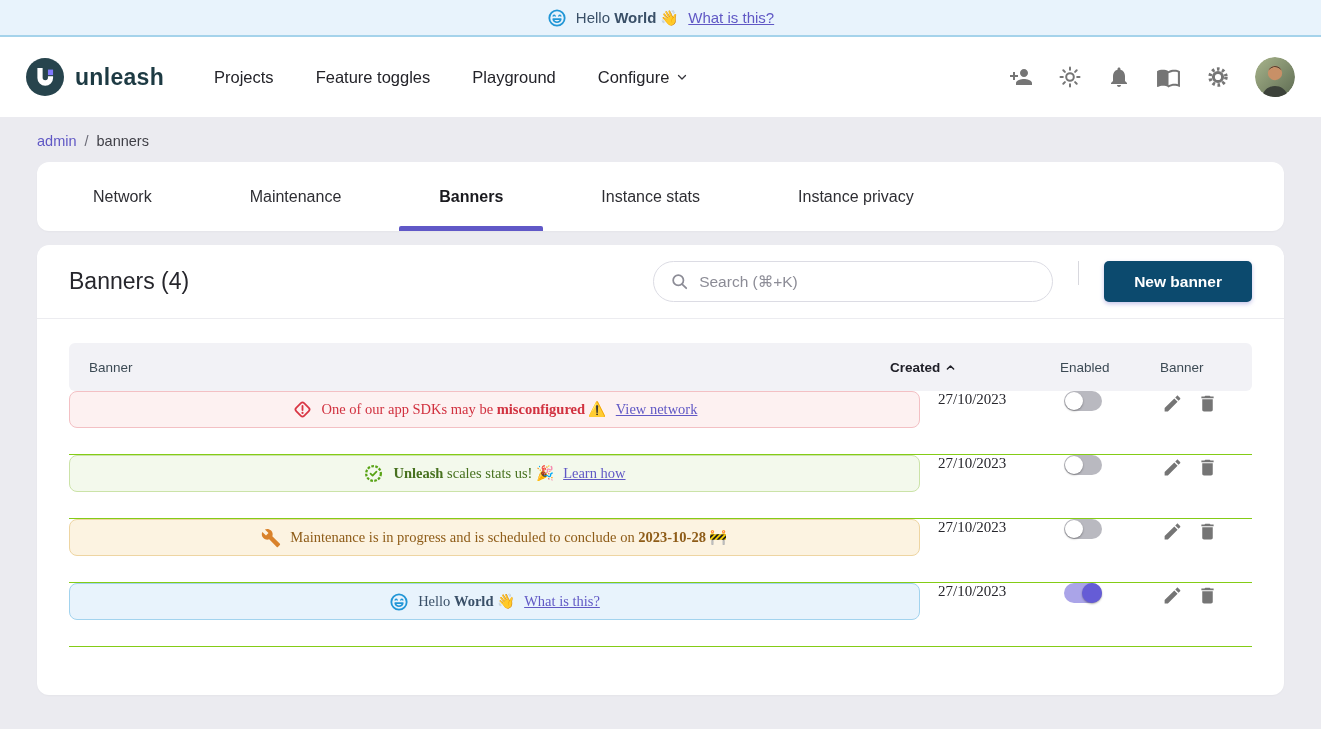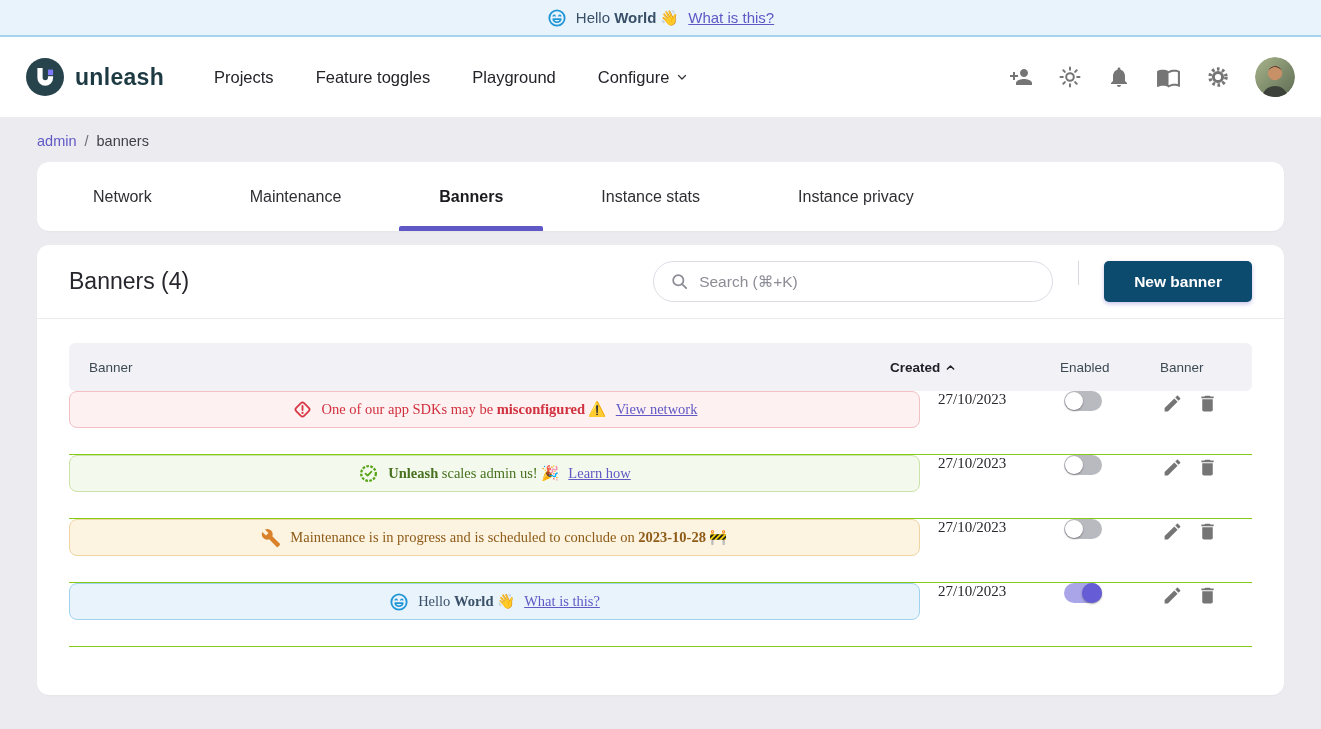--- a/index.html
+++ b/index.html
@@ -307,21 +307,21 @@
 
     <div class="trow">
       <div class="cell-banner">
         <div class="pill pill-success">
           <span style="display:flex">
             <svg width="21" height="21" viewBox="0 0 24 24">
                 <circle cx="12" cy="12" r="8.4" fill="none" stroke="#58a314" stroke-width="2.6" stroke-dasharray="3 1.6"></circle>
                 <path d="M8.6 12.1l2.4 2.4 4.4-4.6" fill="none" stroke="#58a314" stroke-width="2" stroke-linecap="round" stroke-linejoin="round"></path>
               </svg>
           </span>
-          <span class="msg"><span></span><b>Unleash</b><span> scales admin us! 🎉 </span></span>
+          <span class="msg"><span></span><b>Unleash</b><span> scales stats us! 🎉 </span></span>
           <a class="plink hide-empty">Learn how</a>
         </div>
       </div>
       <span class="cell-created">27/10/2023</span>
       <span class="cell-enabled">
         <button class="toggle">
             <span class="knob"></span>
           </button>
       </span>
       <span class="cell-actions">

